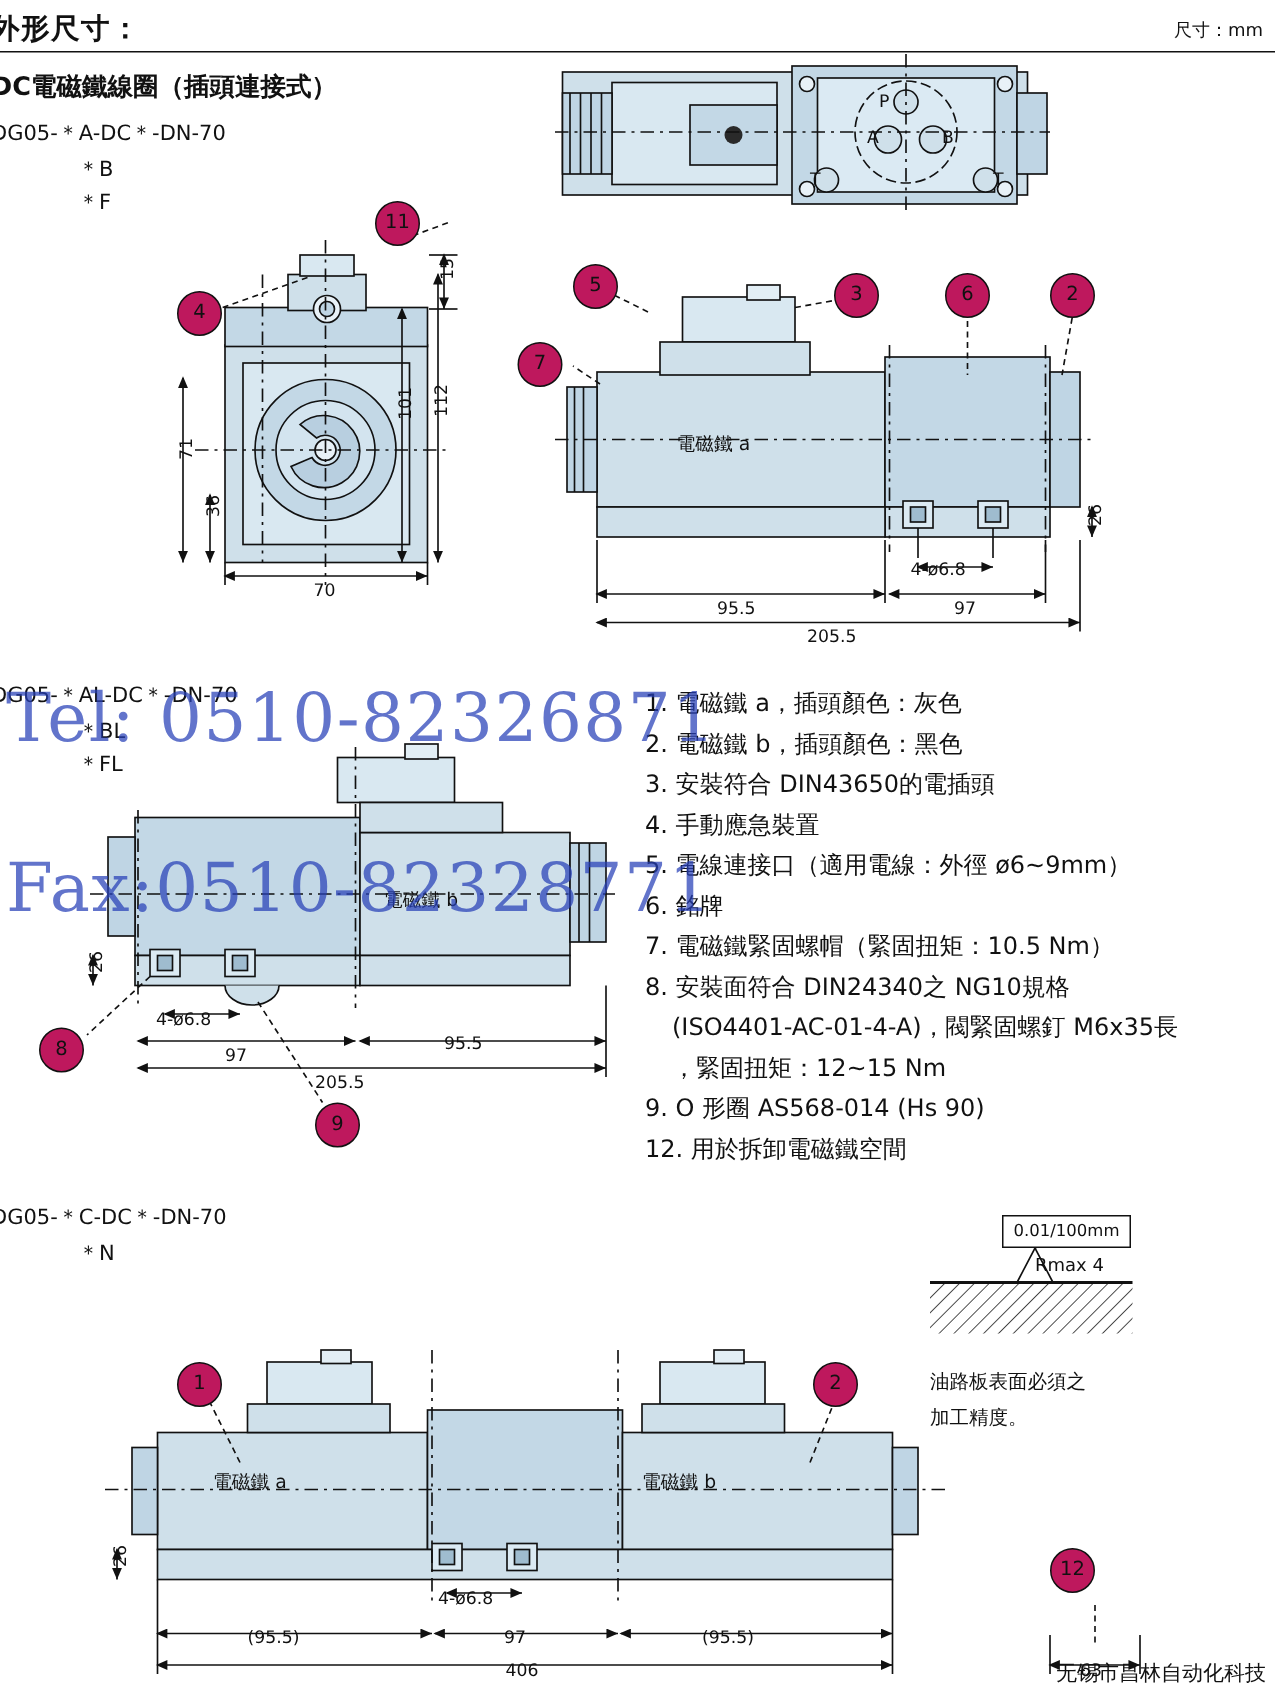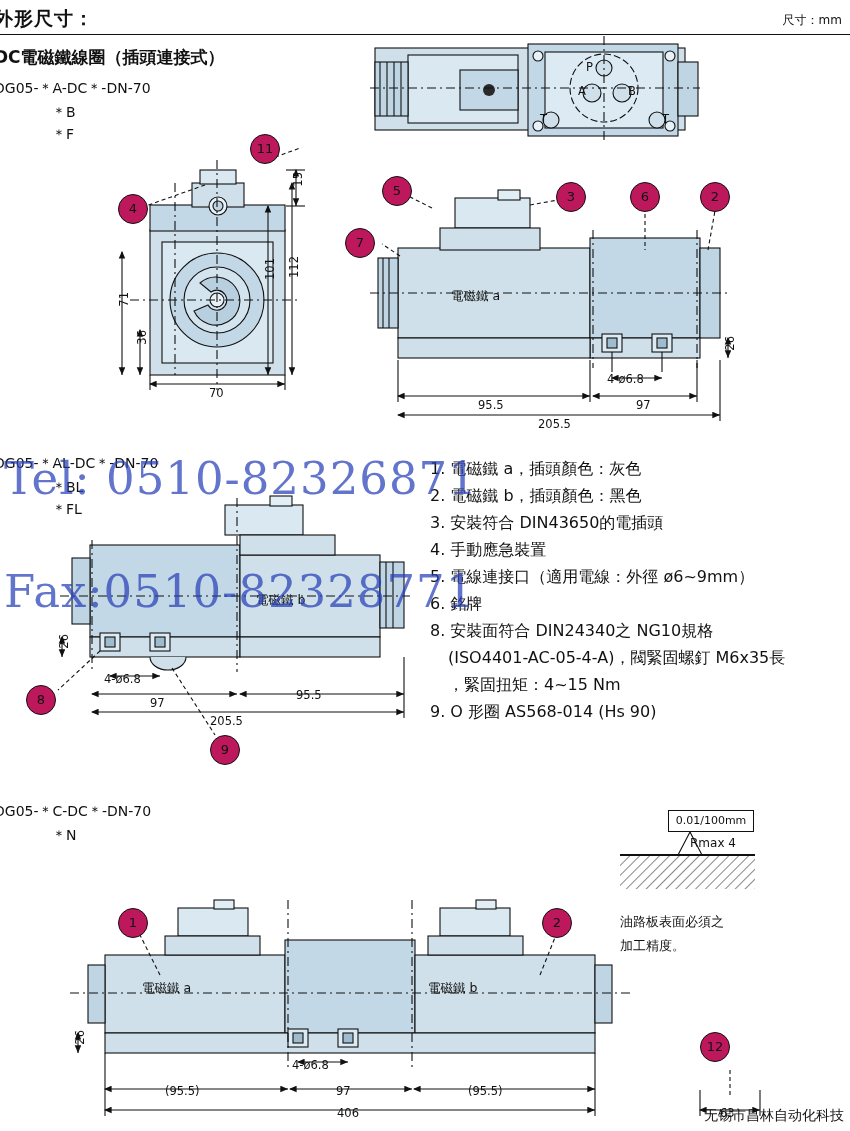--- a/index.html
+++ b/index.html
@@ -286,24 +286,26 @@
 <div class="lbl" style="left:142px;top:980px;font-size:12.5px;">電磁鐵 a</div>
 <div class="lbl" style="left:428px;top:980px;font-size:12.5px;">電磁鐵 b</div>
 
 <div class="note-list">
   <div>1. 電磁鐵 a，插頭顏色：灰色</div>
   <div>2. 電磁鐵 b，插頭顏色：黑色</div>
   <div>3. 安裝符合 DIN43650的電插頭</div>
   <div>4. 手動應急裝置</div>
   <div>5. 電線連接口（適用電線：外徑 ø6~9mm）</div>
   <div>6. 銘牌</div>
+  <div>7. 電磁鐵緊固螺帽（緊固扭矩：10.5 Nm）</div>
   <div>8. 安裝面符合 DIN24340之 NG10規格</div>
-  <div class="indent">(ISO4401-AC-05-4-A)，閥緊固螺釘 M6x35長</div>
-  <div class="indent">，緊固扭矩：4~15 Nm</div>
+  <div class="indent">(ISO4401-AC-01-4-A)，閥緊固螺釘 M6x35長</div>
+  <div class="indent">，緊固扭矩：12~15 Nm</div>
   <div>9. O 形圈 AS568-014 (Hs 90)</div>
+  <div>12. 用於拆卸電磁鐵空間</div>
 </div>
 
 <div class="surf-box">0.01/100mm</div>
 <div class="rmax">Rmax 4</div>
 <div class="surfnote">
   <div>油路板表面必須之</div>
   <div>加工精度。</div>
 </div>
 
 <div class="watermark wm1">Tel: 0510-82326871</div>

